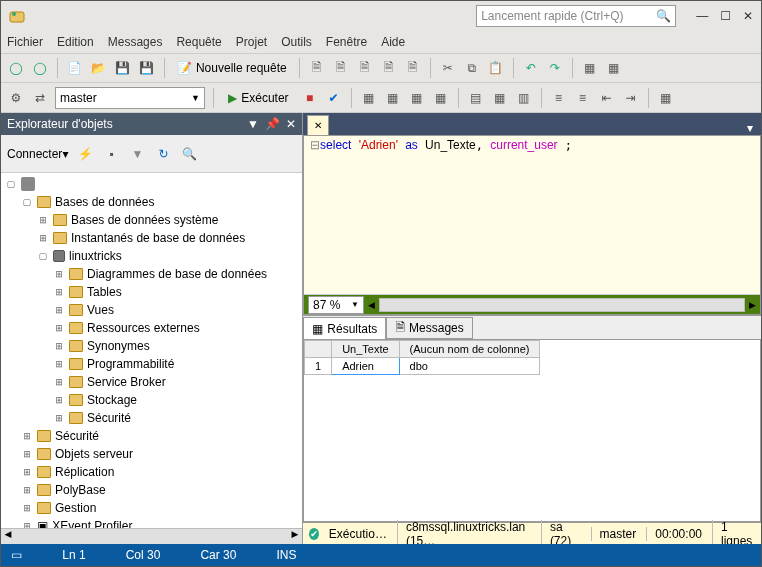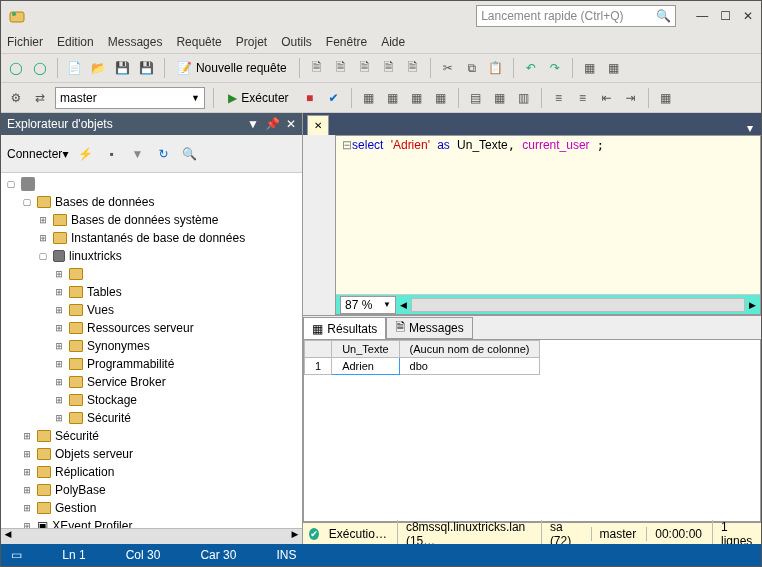--- a/index.html
+++ b/index.html
@@ -26,21 +26,21 @@
   .conn-row { height: 38px; background: #eee; border-bottom: 1px solid #ccc; display: flex; align-items: center; padding: 0 6px; gap: 8px; }
   .tree { flex: 1; overflow: auto; background: #fff; padding: 2px 0; }
   .node { display: flex; align-items: center; height: 18px; gap: 4px; white-space: nowrap; }
   .exp { width: 12px; text-align: center; color: #666; font-size: 9px; }
   .fld { width: 14px; height: 12px; background: #e9c46a; border: 1px solid #b8860b; border-radius: 1px; }
   .dbico { width: 12px; height: 12px; border-radius: 2px; background: #777; border: 1px solid #555; }
   .srvico { width: 14px; height: 14px; background: #888; border-radius: 2px; }
   .panel-r { flex: 1; display: flex; flex-direction: column; min-width: 0; }
   .tabstrip { height: 22px; background: #41506a; display: flex; align-items: flex-end; padding: 0 4px; }
   .tab { background: #fff9d6; border: 1px solid #999; border-bottom: none; height: 20px; display: flex; align-items: center; padding: 0 6px; gap: 6px; font-size: 11px; }
-  .editor { flex: 0 0 180px; background: #5eead4; border: 1px solid #999; display: flex; flex-direction: column; margin-left: 32px; }
+  .editor { flex: 0 0 180px; background: #4d7c0f; border: 1px solid #999; display: flex; flex-direction: column; }
   .editor-body { flex: 1; padding: 2px 6px; font-family: Consolas, monospace; font-size: 12px; background: #fffde8; white-space: pre; overflow: hidden; }
   .kw { color: #0000cc; }
   .str { color: #c00; }
   .fn { color: #c000c0; }
   .zoom { height: 20px; display: flex; align-items: center; gap: 4px; padding: 0 4px; border-top: 1px solid #ccc; }
   .zoomsel { width: 56px; height: 18px; background: #fff; border: 1px solid #999; display: flex; align-items: center; padding: 0 4px; font-size: 11px; justify-content: space-between; }
   .scrollbar { flex: 1; height: 14px; background: #e0e0e0; border: 1px solid #bbb; }
   .results-tabs { height: 24px; background: #eee; display: flex; align-items: flex-end; border-top: 1px solid #999; }
   .rtab { border: 1px solid #999; border-bottom: none; background: #fff; height: 22px; display: flex; align-items: center; padding: 0 8px; gap: 4px; font-size: 11px; }
   .rtab.inactive { background: #eee; border-bottom: 1px solid #999; }
@@ -191,35 +191,36 @@
           <span>Instantanés de base de données</span>
         </div>
       <div class="node" style="padding-left:36px">
           <span class="exp">▢</span>
           <span class="dbico"></span>
           <span>linuxtricks</span>
         </div>
       <div class="node" style="padding-left:52px">
           <span class="exp">⊞</span>
           <span class="fld"></span>
+          <span>Diagrammes de base de données</span>
         </div>
       <div class="node" style="padding-left:52px">
           <span class="exp">⊞</span>
           <span class="fld"></span>
           <span>Tables</span>
         </div>
       <div class="node" style="padding-left:52px">
           <span class="exp">⊞</span>
           <span class="fld"></span>
           <span>Vues</span>
         </div>
       <div class="node" style="padding-left:52px">
           <span class="exp">⊞</span>
           <span class="fld"></span>
-          <span>Ressources serveur</span>
+          <span>Ressources externes</span>
         </div>
       <div class="node" style="padding-left:52px">
           <span class="exp">⊞</span>
           <span class="fld"></span>
           <span>Synonymes</span>
         </div>
       <div class="node" style="padding-left:52px">
           <span class="exp">⊞</span>
           <span class="fld"></span>
           <span>Programmabilité</span>

